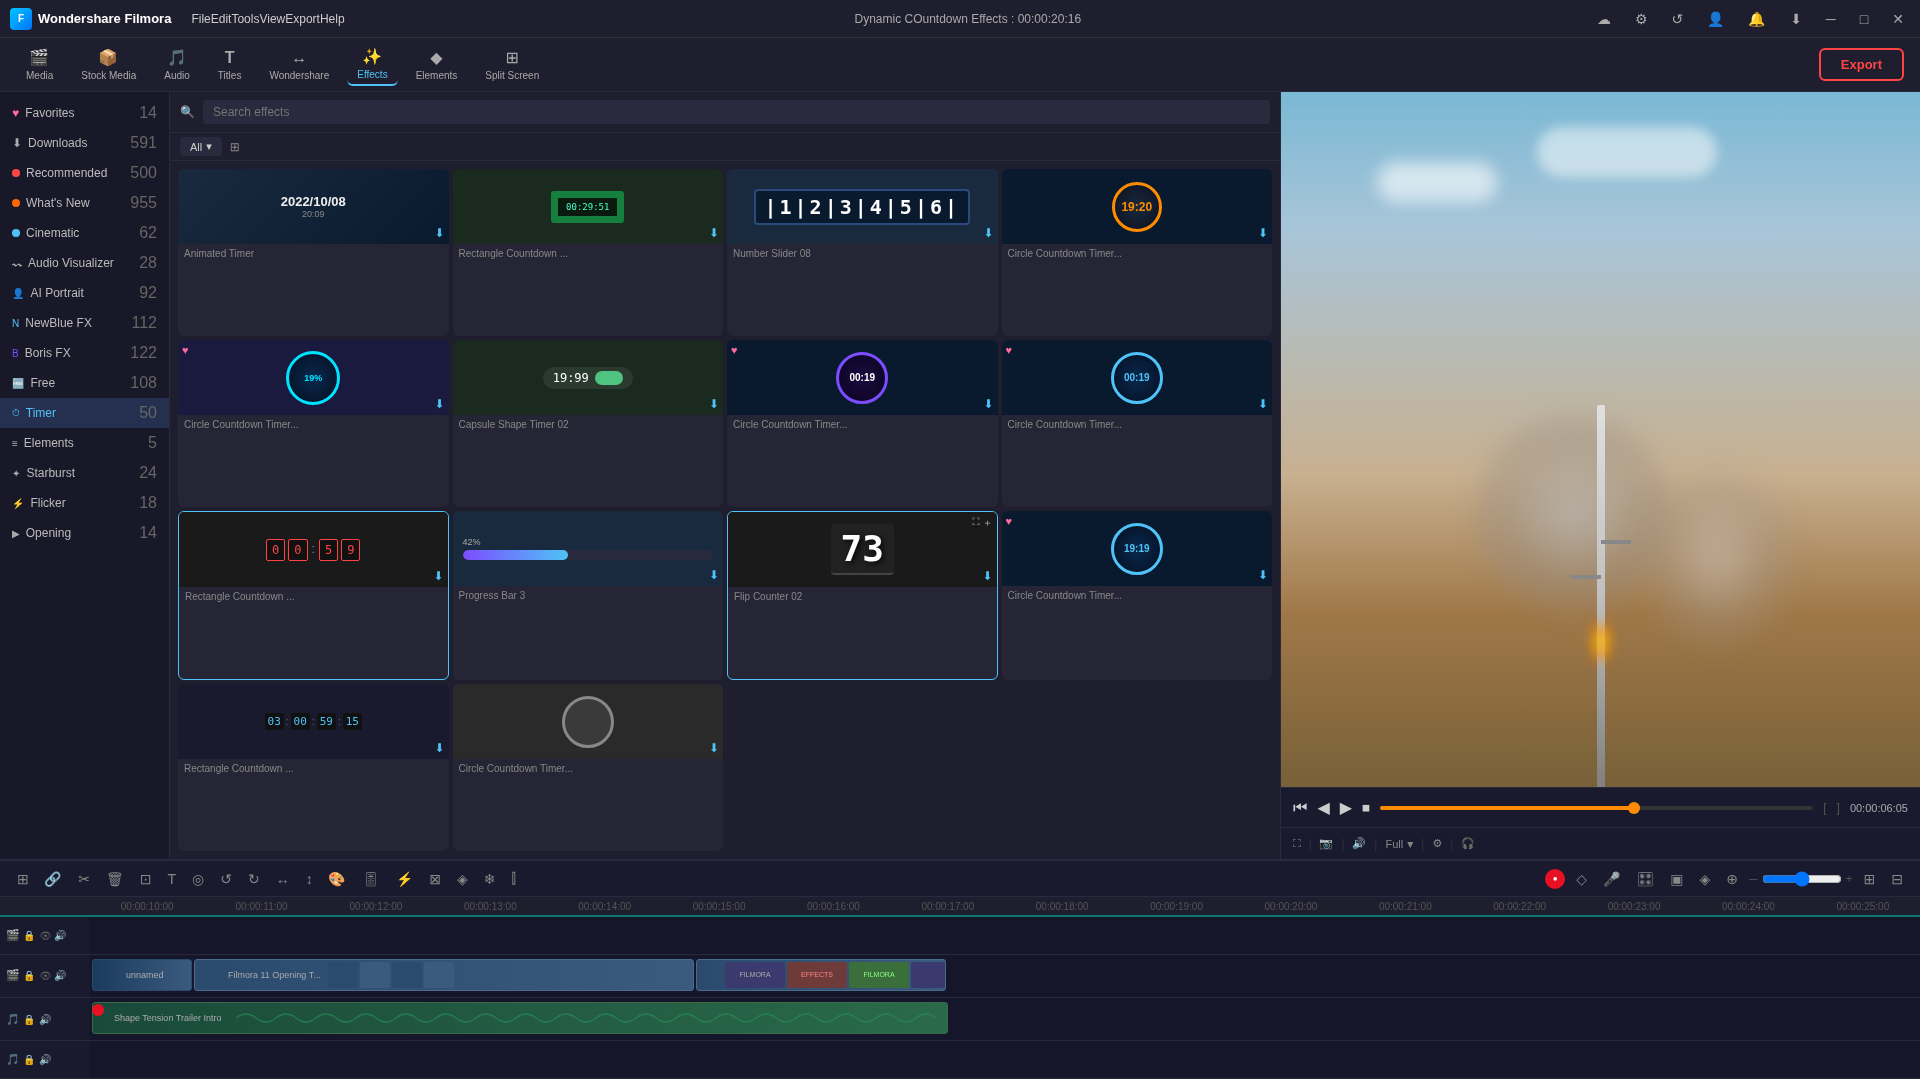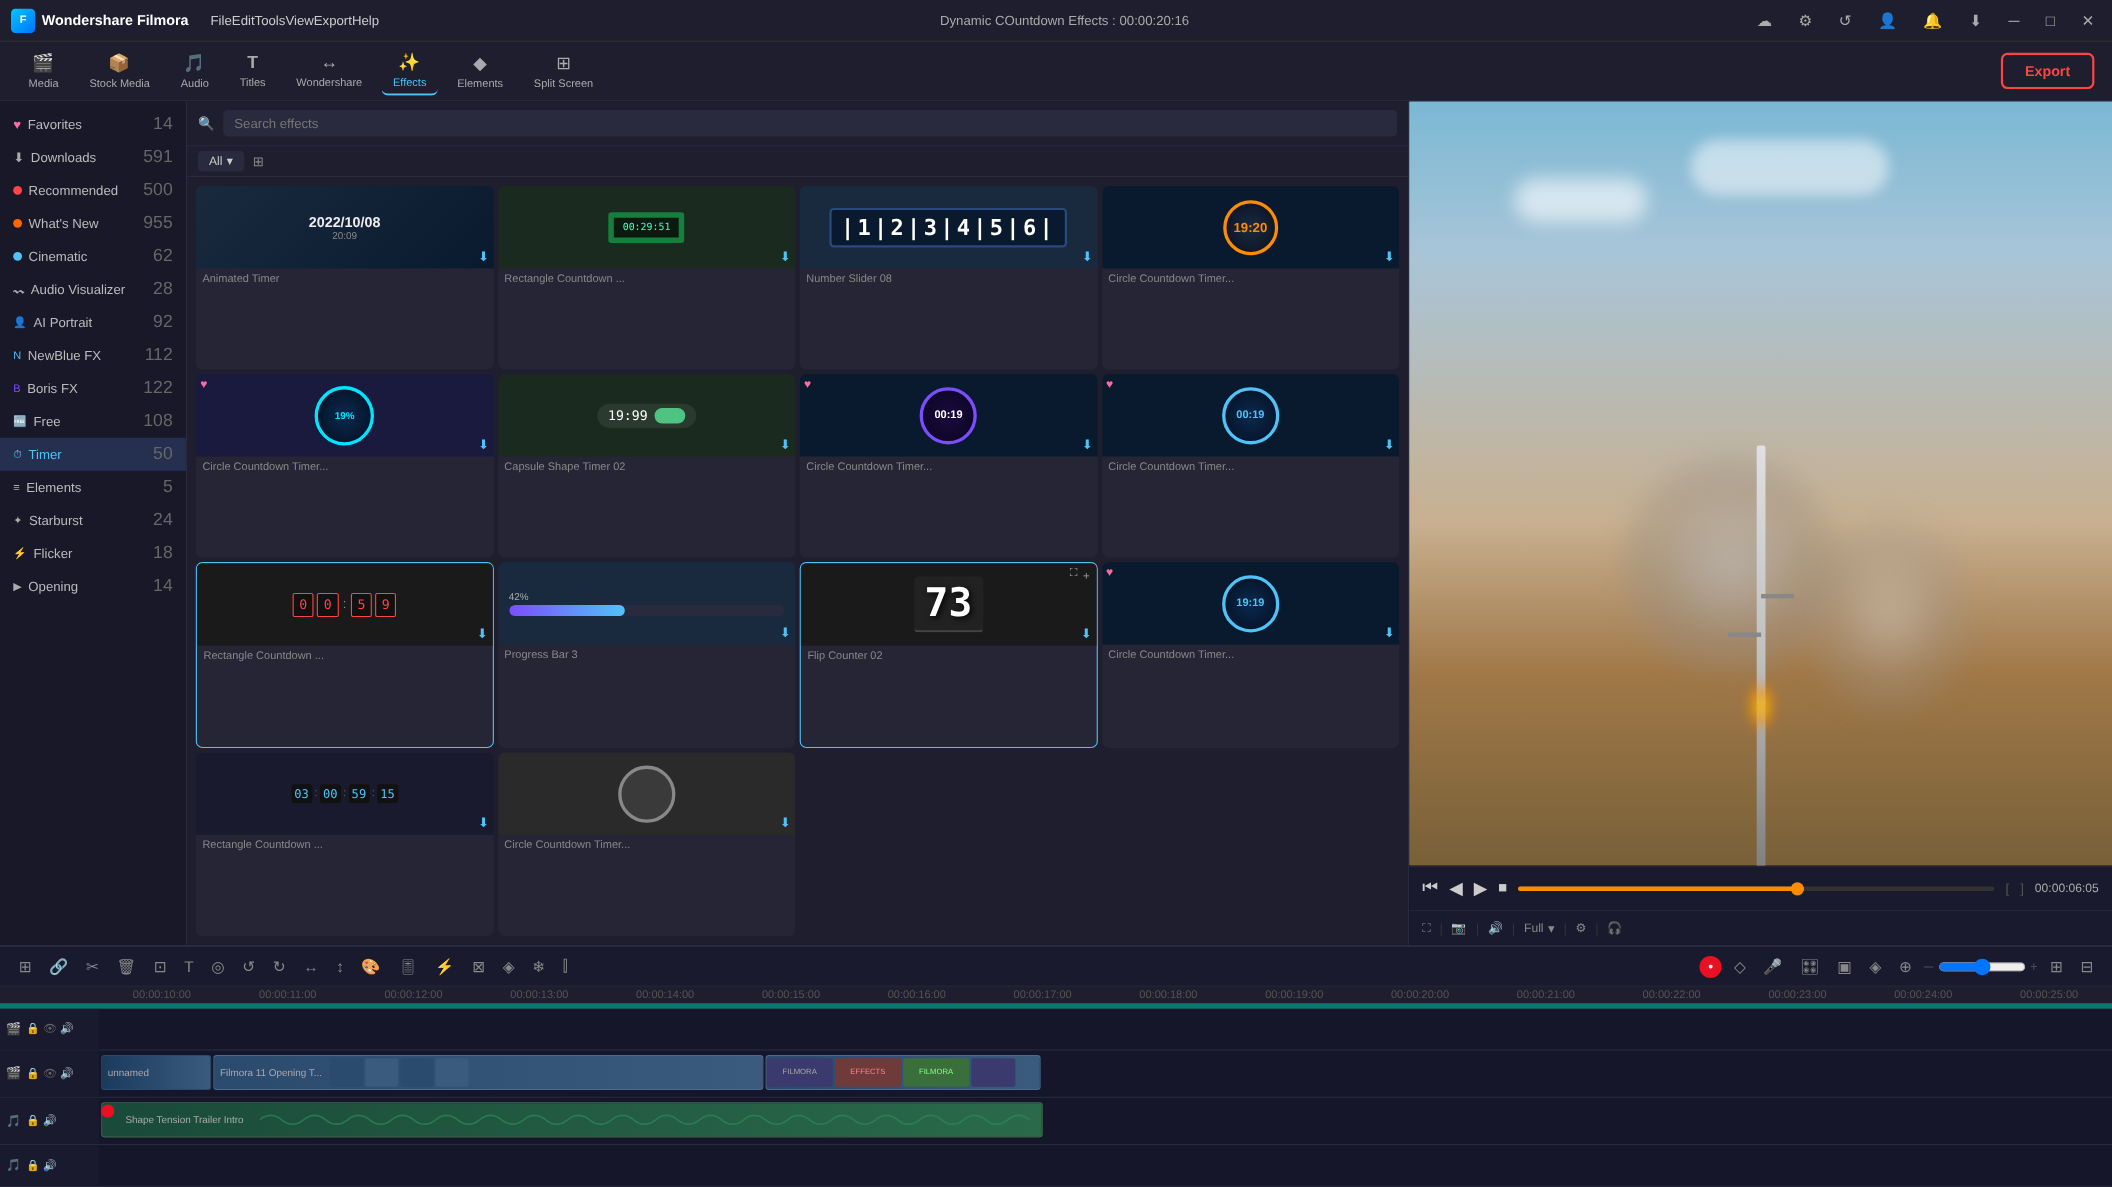--- a/index.html
+++ b/index.html
@@ -58,30 +58,30 @@
     .ctrl-btn { color: #ccc; cursor: pointer; font-size: 16px; background: none; border: none; }
     #preview-footer { height: 32px; background: #1a1a2e; display: flex; align-items: center; padding: 0 12px; gap: 8px; border-top: 1px solid #2a2a3e; }
     .preview-footer-item { color: #888; font-size: 11px; cursor: pointer; }
     .preview-footer-sep { color: #333; }
     #time-display { color: #aaa; font-size: 11px; margin-left: auto; }
 
     
     #timeline-section { height: 220px; background: #16162a; border-top: 2px solid #2a2a3e; display: flex; flex-direction: column; }
     #timeline-toolbar { height: 36px; background: #1a1a2e; display: flex; align-items: center; padding: 0 12px; gap: 6px; border-bottom: 1px solid #2a2a3e; }
     .tl-tool-btn { color: #888; cursor: pointer; font-size: 14px; padding: 3px 5px; border-radius: 3px; background: none; border: none; }
-    #timeline-ruler { height: 20px; background: #1e1e2e; display: flex; align-items: center; padding-left: 90px; border-bottom: 5px solid #0f766e; overflow: hidden; }
+    #timeline-ruler { height: 20px; background: #1e1e2e; display: flex; align-items: center; padding-left: 90px; border-bottom: 2px solid #0f766e; overflow: hidden; }
     .ruler-mark { color: #555; font-size: 10px; flex: 1; text-align: center; white-space: nowrap; }
     #timeline-tracks { flex: 1; display: flex; flex-direction: column; overflow-y: auto; }
     .track { display: flex; height: 38px; border-bottom: 1px solid #2a2a3e; }
     .track-header { width: 90px; background: #1a1a2e; display: flex; align-items: center; padding: 0 6px; gap: 4px; flex-shrink: 0; }
     .track-header-icon { color: #666; font-size: 11px; }
     .track-header-controls { display: flex; gap: 3px; }
     .track-header-ctrl { color: #666; font-size: 10px; cursor: pointer; }
     .track-body { flex: 1; position: relative; overflow: hidden; }
-    .track-clip { position: absolute; height: 30px; top: 4px; border-radius: 3px; overflow: hidden; display: flex; align-items: center; }
+    .track-clip { position: absolute; height: 30px; top: 4px; border-radius: 3px; overflow: hidden; display: flex; align-items: center; padding-left: 28px; }
     .track-clip-video { background: linear-gradient(90deg, #2a4a6e, #3a5a7e); border: 1px solid #4a6a8e; }
     .track-clip-video-main { background: linear-gradient(90deg, #1a3a5e, #3a5a7e); border: 1px solid #2a4a6e; }
     .track-clip-audio { background: linear-gradient(90deg, #1a4a3a, #2a6a4a); border: 1px solid #3a6a4a; }
     .clip-label { color: #aaa; font-size: 9px; padding: 0 5px; white-space: nowrap; overflow: hidden; text-overflow: ellipsis; }
 
     
     ::-webkit-scrollbar { width: 6px; height: 6px; }
     ::-webkit-scrollbar-track { background: #1a1a2e; }
     ::-webkit-scrollbar-thumb { background: #3a3a5e; border-radius: 3px; }
 
@@ -292,21 +292,21 @@
         <div class="thumb animated-timer-thumb" style="display:flex;flex-direction:column;align-items:center;justify-content:center;height:75px;background:linear-gradient(135deg,#1a2a3e,#0a1a2e);">
           <div class="date-display" style="font-size:13px;color:#eee;">2022/10/08</div>
           <div class="date-sub" style="font-size:9px;color:#888;">20:09</div>
           <span class="download-icon">⬇</span>
         </div>
         <div class="thumb-label">Animated Timer</div>
       </div>
 
       <div class="effect-card">
         <div class="thumb rect-countdown-thumb" style="display:flex;align-items:center;justify-content:center;height:75px;background:#1a2a1e;position:relative;">
-          <div style="background:#0a1a0e;border:5px solid #15803d;padding:4px 8px;border-radius:3px;font-size:9px;color:#4fc;font-family:monospace;">00:29:51</div>
+          <div style="background:#0a1a0e;border:7px solid #15803d;padding:4px 8px;border-radius:3px;font-size:9px;color:#4fc;font-family:monospace;">00:29:51</div>
           <span class="download-icon" style="position:absolute;bottom:4px;right:4px;color:#4fc3f7;font-size:12px;">⬇</span>
         </div>
         <div class="thumb-label">Rectangle Countdown ...</div>
       </div>
 
       <div class="effect-card">
         <div class="thumb number-slider-thumb" style="display:flex;align-items:center;justify-content:center;height:75px;background:#1a2a3e;position:relative;">
           <div style="background:#0a1a2e;border:2px solid #2a4a7e;font-size:20px;font-weight:bold;color:#fff;padding:4px 8px;border-radius:4px;letter-spacing:3px;font-family:monospace;">|1|2|3|4|5|6|</div>
           <span class="download-icon" style="position:absolute;bottom:4px;right:4px;color:#4fc3f7;font-size:12px;">⬇</span>
         </div>

